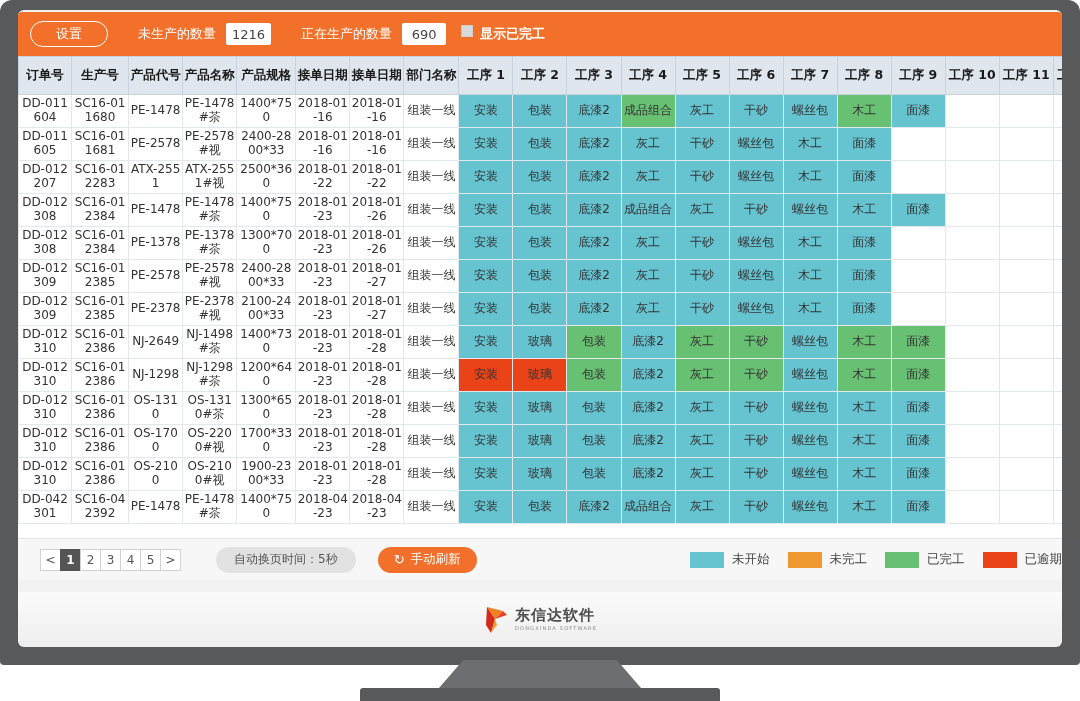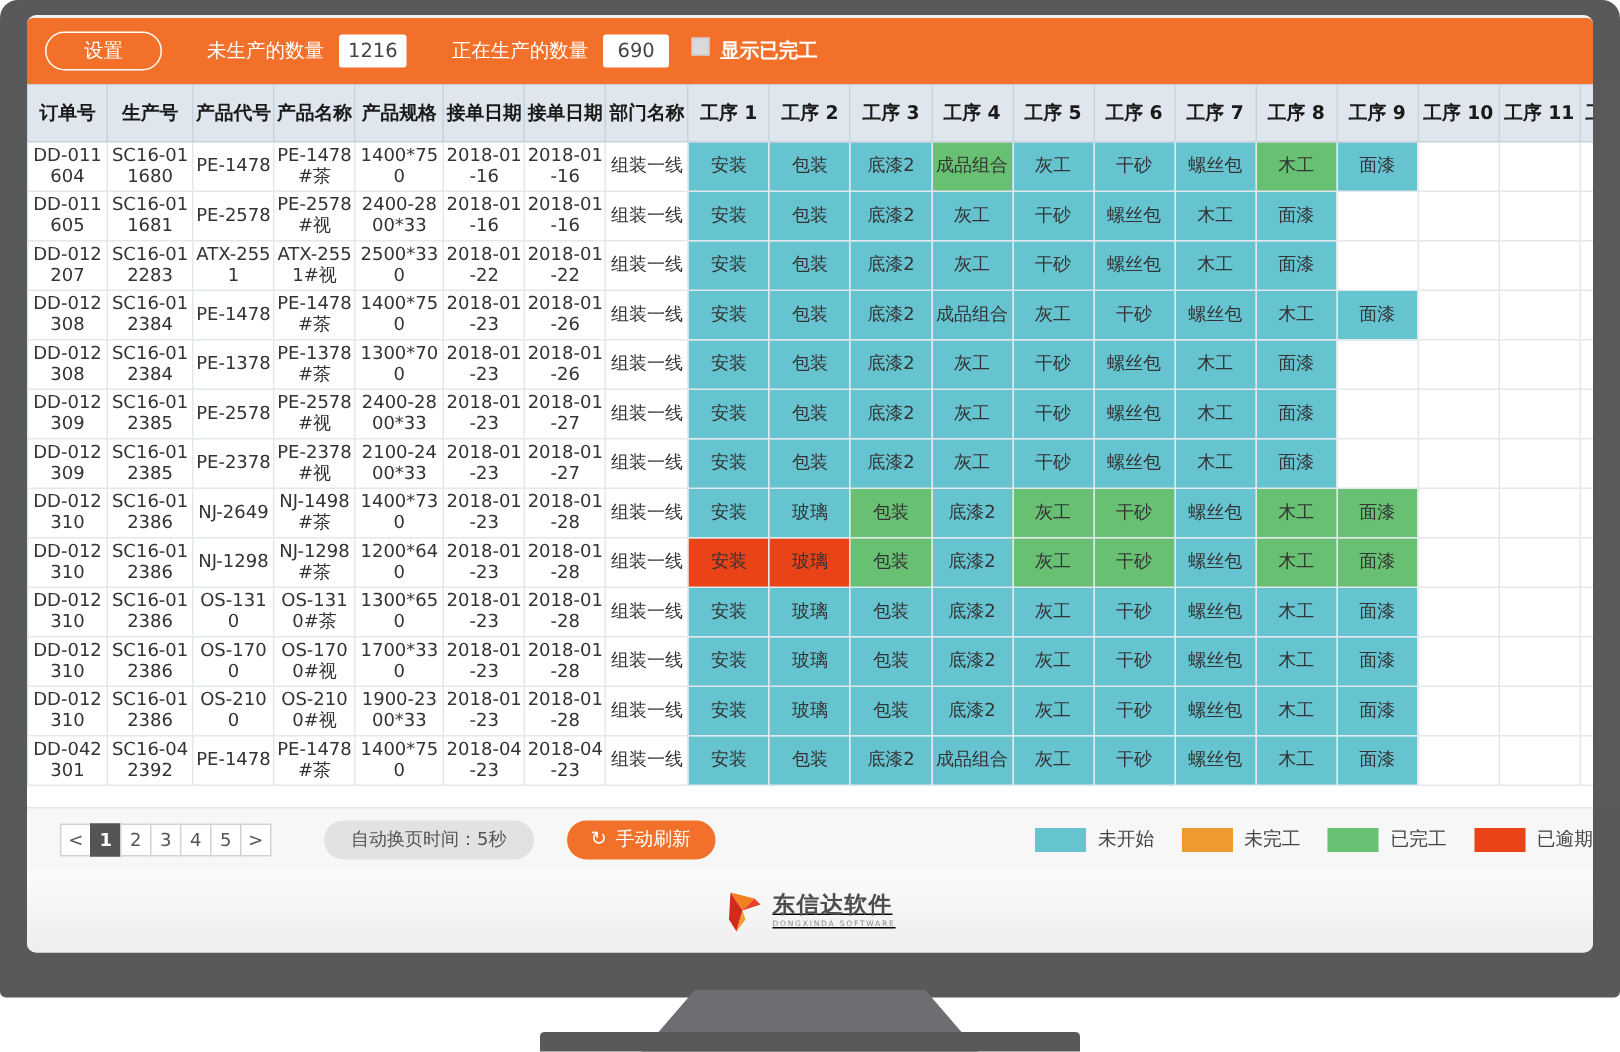--- a/index.html
+++ b/index.html
@@ -111,25 +111,24 @@
     display: flex; align-items: center; cursor: pointer;
   }
   .refresh-btn .ri { margin-right: 6px; font-size: 13px; }
   .legend { margin-left: auto; display: flex; align-items: center; padding-right: 0px; }
   .lg { display: flex; align-items: center; margin-left: 18px; }
   .lg-sw { width: 34px; height: 16px; display: inline-block; }
   .lg-tx { font-size: 12.5px; color: #444; margin-left: 8px; white-space: nowrap; }
 
   
   .brandbar {
-    position: absolute; left: 18px; top: 580px; width: 1044px; height: 55px;
+    position: absolute; left: 18px; top: 592px; width: 1044px; height: 55px;
     background: linear-gradient(#fbfbfb,#eeeeee);
     display: flex; align-items: center; justify-content: center;
     border-radius: 0 0 6px 6px;
-    text-decoration: underline;
   }
   .brand { display: flex; align-items: center; }
   .brand-mark { width: 26px; height: 30px; margin-right: 6px; }
   .brand-tx { display: flex; flex-direction: column; line-height: 1; }
   .brand-cn { font-size: 15px; color: #4d4d4d; letter-spacing: 1px; font-weight: bold; }
   .brand-en { font-size: 5px; color: #8a8a8a; letter-spacing: 1.2px; margin-top: 3px; }
 </style>
 </head>
 <body>
 
@@ -221,21 +220,21 @@
             <td class="empty"></td>
             <td class="empty"></td>
             <td class="empty"></td>
             <td class="empty"></td>
           </tr>
           <tr>
             <td>DD-012207</td>
             <td>SC16-012283</td>
             <td>ATX-2551</td>
             <td>ATX-2551#视</td>
-            <td>2500*330</td>
+            <td>2500*360</td>
             <td>2018-01-22</td>
             <td>2018-01-22</td>
             <td>组装一线</td>
             <td class="proc" style="background: rgb(102, 195, 208);">安装</td>
             <td class="proc" style="background: rgb(102, 195, 208);">包装</td>
             <td class="proc" style="background: rgb(102, 195, 208);">底漆2</td>
             <td class="proc" style="background: rgb(102, 195, 208);">灰工</td>
             <td class="proc" style="background: rgb(102, 195, 208);">干砂</td>
             <td class="proc" style="background: rgb(102, 195, 208);">螺丝包</td>
             <td class="proc" style="background: rgb(102, 195, 208);">木工</td>
@@ -396,21 +395,21 @@
             <td class="proc" style="background: rgb(102, 195, 208);">木工</td>
             <td class="proc" style="background: rgb(102, 195, 208);">面漆</td>
             <td class="empty"></td>
             <td class="empty"></td>
             <td class="empty"></td>
           </tr>
           <tr>
             <td>DD-012310</td>
             <td>SC16-012386</td>
             <td>OS-1700</td>
-            <td>OS-1700#视</td>
+            <td>OS-2200#视</td>
             <td>1700*330</td>
             <td>2018-01-23</td>
             <td>2018-01-28</td>
             <td>组装一线</td>
             <td class="proc" style="background: rgb(102, 195, 208);">安装</td>
             <td class="proc" style="background: rgb(102, 195, 208);">玻璃</td>
             <td class="proc" style="background: rgb(102, 195, 208);">包装</td>
             <td class="proc" style="background: rgb(102, 195, 208);">底漆2</td>
             <td class="proc" style="background: rgb(102, 195, 208);">灰工</td>
             <td class="proc" style="background: rgb(102, 195, 208);">干砂</td>

